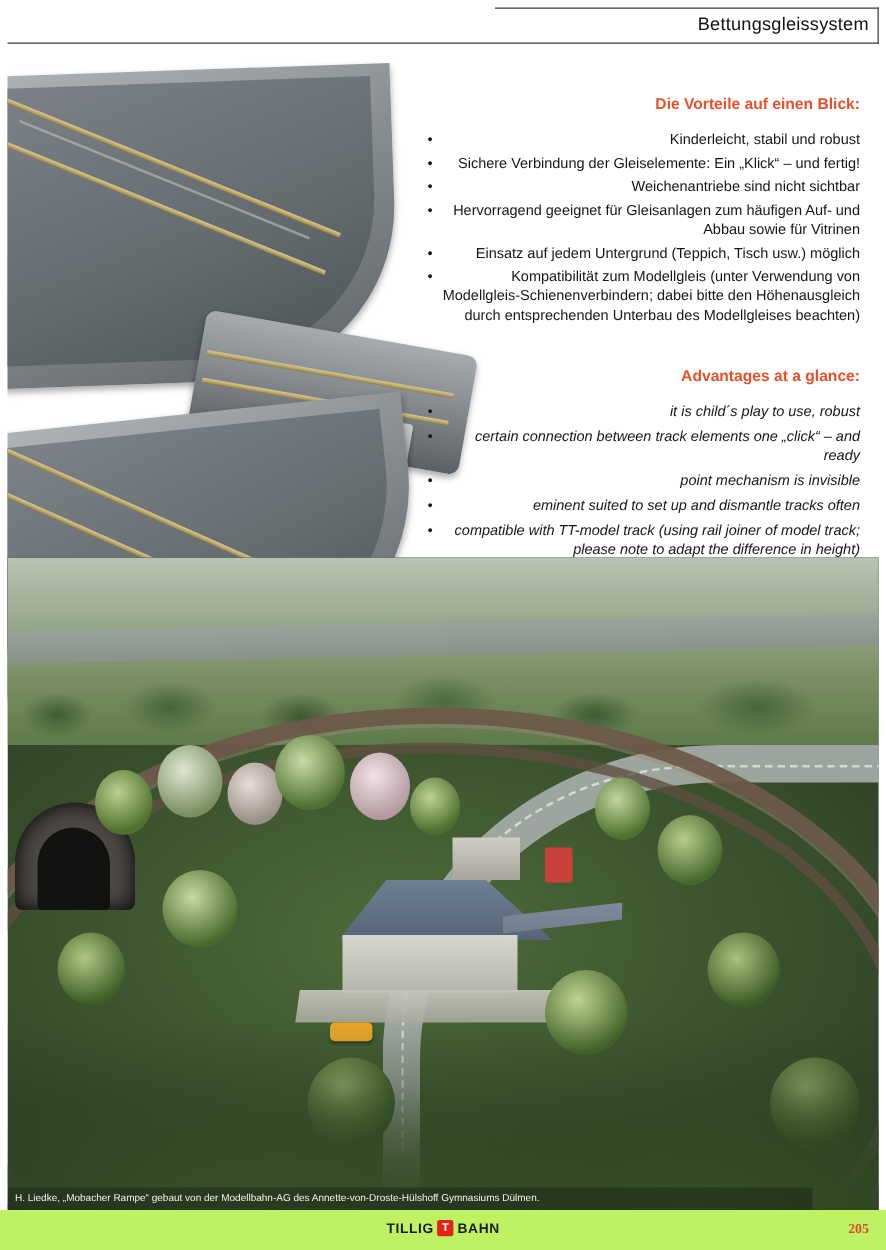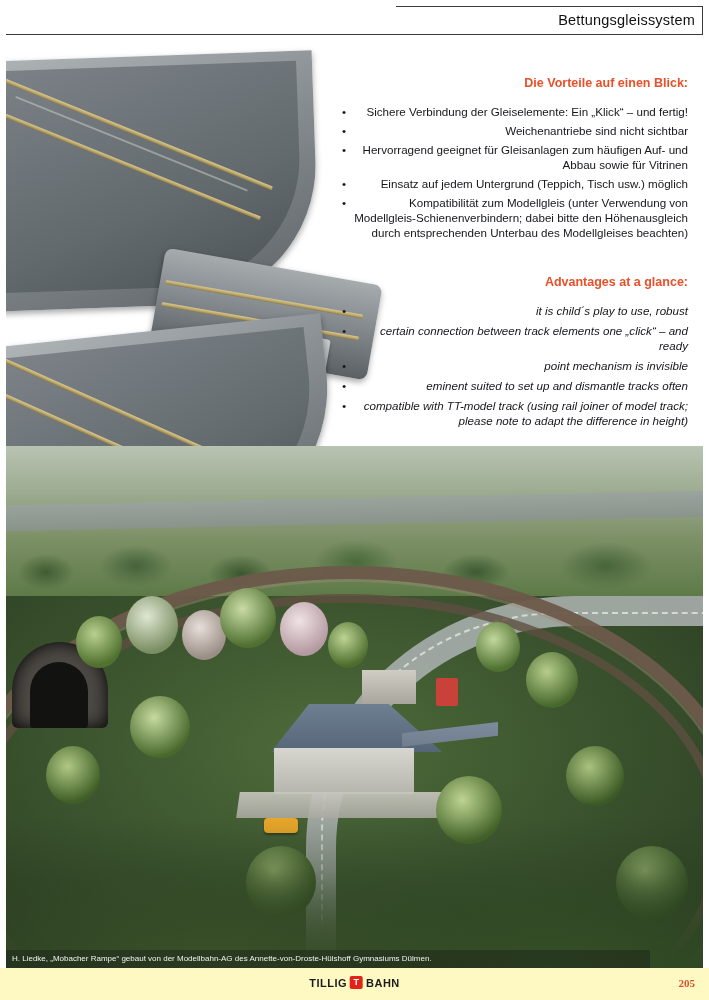--- a/index.html
+++ b/index.html
@@ -324,21 +324,21 @@
     font-style: italic;
   }
 
   
   .page-footer {
     position: absolute;
     left: 0;
     bottom: 0;
     width: 709px;
     height: 32px;
-    background: #fef9c3;
+    background: #bef264;
   }
   .brand {
     position: absolute;
     left: 50%;
     transform: translateX(-50%);
     top: 8px;
     font-size: 11px;
     font-weight: bold;
     letter-spacing: .5px;
     color: #1b1b1b;
@@ -463,20 +463,21 @@
 
     <div class="photo-caption">H. Liedke, „Mobacher Rampe“ gebaut von der Modellbahn-AG des Annette-von-Droste-Hülshoff Gymnasiums Dülmen.</div>
   </div>
 </div>
 
 <div class="text-col">
 
   <div class="block-de">
     <p class="headline">Die Vorteile auf einen Blick:</p>
     <ul class="bullets">
+      <li>Kinderleicht, stabil und robust</li>
       <li>Sichere Verbindung der Gleiselemente: Ein „Klick“ – und fertig!</li>
       <li>Weichenantriebe sind nicht sichtbar</li>
       <li>Hervorragend geeignet für Gleisanlagen zum häufigen Auf- und Abbau sowie für Vitrinen</li>
       <li>Einsatz auf jedem Untergrund (Teppich, Tisch usw.) möglich</li>
       <li>Kompatibilität zum Modellgleis (unter Verwendung von Modellgleis-Schienenverbindern; dabei bitte den Höhenausgleich durch entsprechenden Unterbau des Modellgleises beachten)</li>
     </ul>
   </div>
 
   <div class="block-en">
     <p class="headline second">Advantages at a glance:</p>

